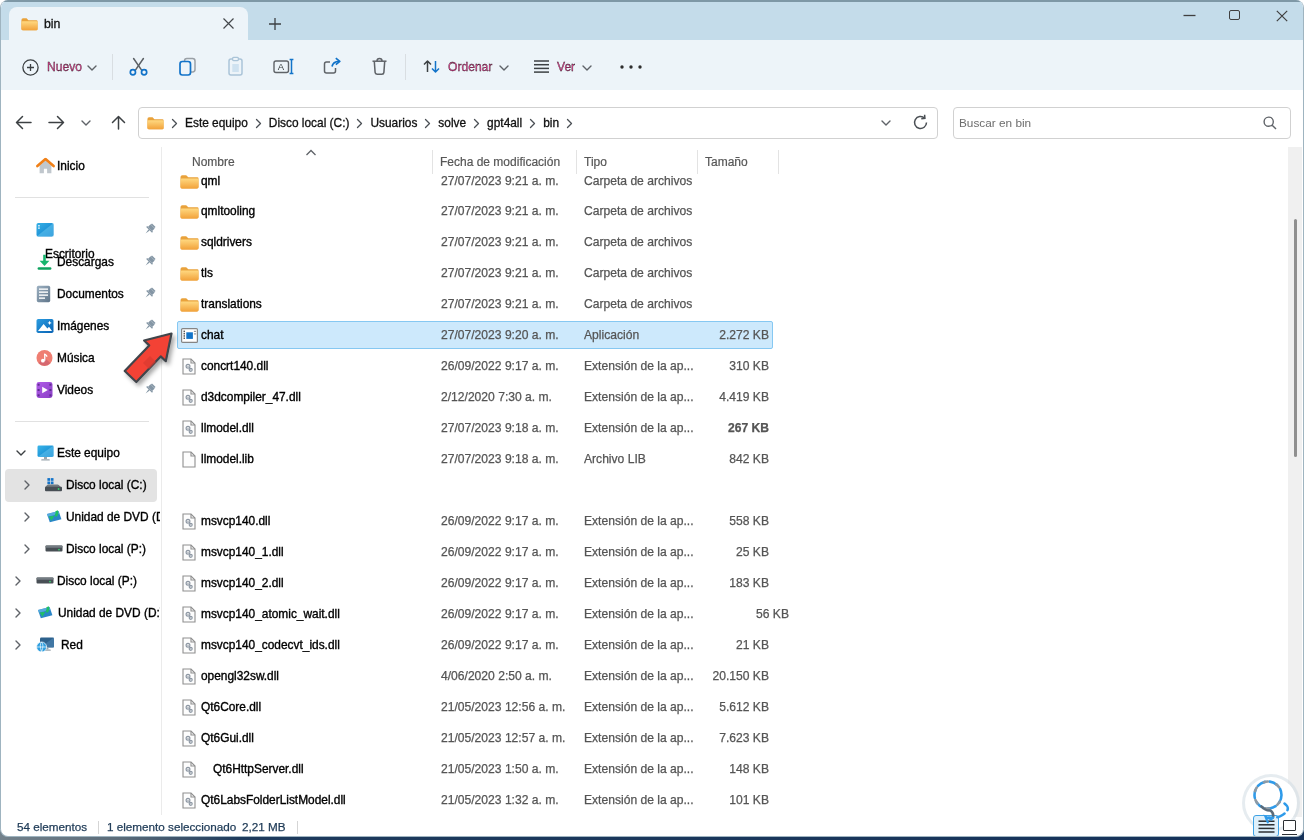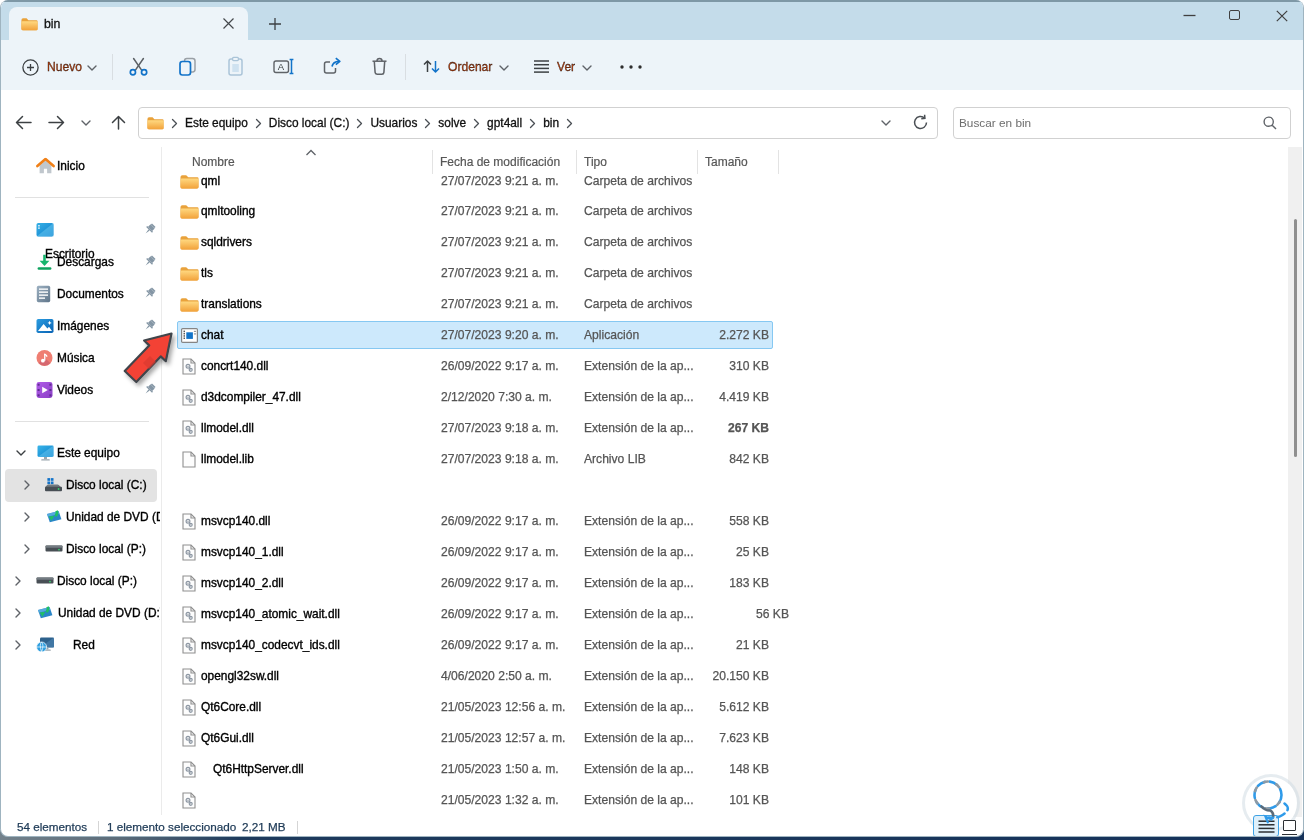--- a/index.html
+++ b/index.html
@@ -2,21 +2,21 @@
 <html><head><meta charset="utf-8">
 <style>
 *{margin:0;padding:0;box-sizing:border-box;}
 html,body{width:1304px;height:840px;overflow:hidden;background:#fff;font-family:"Liberation Sans",sans-serif;}
 .abs{position:absolute;}
 #win{position:absolute;left:0;top:0;width:1304px;height:837px;background:#fff;border-radius:8px 8px 8px 8px;overflow:hidden;z-index:1;border:1px solid #9fb4c0;border-top:none;}
 #bstrip{position:absolute;left:0;top:830px;width:1304px;height:10px;background:linear-gradient(to right,#73828c 0,#5b6c7a 120px,#1d3a5c 240px,#15325a 100%);z-index:0;}
 .row{left:0px;width:1304px;height:31px;font-size:12.3px;line-height:31px;}
 .nm{color:#000;font-size:11.9px;white-space:nowrap;-webkit-text-stroke:0.35px #000;}
 .sec{color:#555;font-size:12.1px;white-space:nowrap;-webkit-text-stroke:0.25px #555;}
-.tbt{font-size:12.1px;color:#c2410c;line-height:15px;-webkit-text-stroke:0.3px #111;}
+.tbt{font-size:12.1px;color:#ec4899;line-height:15px;-webkit-text-stroke:0.3px #111;}
 .hdt{font-size:12.0px;color:#575757;line-height:14px;-webkit-text-stroke:0.2px #575757;}
 .bc{font-size:11.9px;color:#111;line-height:14px;white-space:nowrap;-webkit-text-stroke:0.3px #111;}
 .st{font-size:11.7px;color:#1f3b57;line-height:14px;white-space:nowrap;-webkit-text-stroke:0.25px #1f3b57;}
 </style></head>
 <body>
 <div id="bstrip"></div>
 <div id="win">
 <div class="abs" style="left:0px;top:0px;width:1304px;height:40px;background:#c4dcea;border-radius:8px 8px 0 0;"></div>
 <div class="abs" style="left:0px;top:0px;width:1304px;height:2px;background:#7e98a6;border-radius:8px 8px 0 0;"></div>
 <div class="abs" style="left:8px;top:7px;width:239px;height:33px;background:#edf4f9;border-radius:8px 8px 0 0;"></div>
@@ -500,20 +500,21 @@
       <span class="abs" style="left:181px;top:50%;margin-top:-8.5px;line-height:0;"><svg width="14" height="17" viewBox="0 0 14 17">
           <path d="M1 1 h8 l4 4 v11 h-12 z" fill="#fdfdfd" stroke="#8f8f8f" stroke-width="1.1"></path>
           <path d="M9 1 v4 h4" fill="none" stroke="#8f8f8f" stroke-width="1.1"></path>
           <g fill="none" stroke="#8d97a3" stroke-width="1.2">
             <circle cx="6" cy="8.2" r="1.9"></circle>
             <circle cx="8.7" cy="11.8" r="1.5"></circle>
           </g>
           <circle cx="6" cy="8.2" r="0.7" fill="#8d97a3"></circle>
           <circle cx="8.7" cy="11.8" r="0.6" fill="#8d97a3"></circle>
         </svg></span>
+      <span class="abs nm" style="left:200px;">Qt6LabsFolderListModel.dll</span>
       <span class="abs sec" style="left:440px;">21/05/2023 1:32 a. m.</span>
       <span class="abs sec" style="left:583px;">Extensión de la ap...</span>
       <span class="abs sec" style="left:660px;width:108px;text-align:right;">101 KB</span>
     </div>
 <span class="abs" style="left:35px;top:166px;transform:translateY(-50%);line-height:0;"><svg width="19" height="17" viewBox="0 0 19 17">
         <path d="M3.6 8.2 v7.6 h4.3 v-4.6 h3.2 v4.6 h4.3 V8.2 L9.5 3.1 z" fill="#c0c7cd"></path>
         <path d="M1.4 8.6 L9.5 1.6 L17.6 8.6" fill="none" stroke="#f08018" stroke-width="2.6" stroke-linecap="round" stroke-linejoin="round"></path>
       </svg></span>
 <span class="abs nm" style="left:56px;top:166px;transform:translateY(-50%);line-height:14px;">Inicio</span>
 <div class="abs" style="left:14px;top:197px;width:134px;height:1px;background:#e1e1e1;"></div>
@@ -712,21 +713,21 @@
       <path d="M2 2 L6 6 L2 10" fill="none" stroke="#5f6368" stroke-width="1.4" stroke-linecap="round" stroke-linejoin="round"></path>
     </svg>
 <span class="abs" style="left:35px;top:645px;transform:translateY(-50%);line-height:0;"><svg width="19" height="16" viewBox="0 0 19 16">
         <rect x="4" y="0.5" width="14" height="10" rx="1.2" fill="#2d618c"></rect>
         <path d="M4 10.5 L18 0.5 v10 z" fill="#4f86b4" opacity=".6"></path>
         <rect x="9.8" y="10.5" width="2.6" height="2" fill="#9aa5ad"></rect>
         <rect x="7.4" y="12.5" width="7.4" height="1.3" rx="0.6" fill="#9aa5ad"></rect>
         <circle cx="5.6" cy="10" r="5" fill="#2f9fe0"></circle>
         <path d="M5.6 5 a5 5 0 0 1 0 10 a5 5 0 0 1 0 -10 M0.6 10 h10 M5.6 5 q-2.6 2.5 0 10 M5.6 5 q2.6 2.5 0 10" fill="none" stroke="#fff" stroke-width="0.8" opacity=".85"></path>
       </svg></span>
-<span class="abs nm" style="left:72px;top:645px;transform:translateY(-50%);line-height:14px;">Red</span>
+<span class="abs nm" style="left:60px;top:645px;transform:translateY(-50%);line-height:14px;">Red</span>
 <div class="abs" style="left:1287px;top:147px;width:14px;height:670px;background:#f0f0f0;"></div>
 <div class="abs" style="left:1293px;top:219px;width:3px;height:238px;background:#8f8f8f;border-radius:2px;"></div>
 <div class="abs" style="left:1244px;top:777px;width:52px;height:52px;border-radius:50%;background:#fff;box-shadow:0 0 0 3px rgba(210,220,228,0.55);"></div>
 <span class="abs st" style="left:16px;top:820px;">54 elementos</span>
 <div class="abs" style="left:97px;top:821px;width:1px;height:13px;background:#d5d5d5;"></div>
 <span class="abs st" style="left:106px;top:820px;">1 elemento seleccionado</span>
 <span class="abs st" style="left:241px;top:820px;">2,21 MB</span>
 <div class="abs" style="left:296px;top:821px;width:1px;height:13px;background:#d5d5d5;"></div>
 <div class="abs" style="left:1252px;top:815px;width:26px;height:22px;background:#def0fb;border:1.5px solid #3ea2e5;border-radius:3px;"></div>
 <svg class="abs" style="left:1257px;top:820px;" width="17" height="14" viewBox="0 0 17 14">

